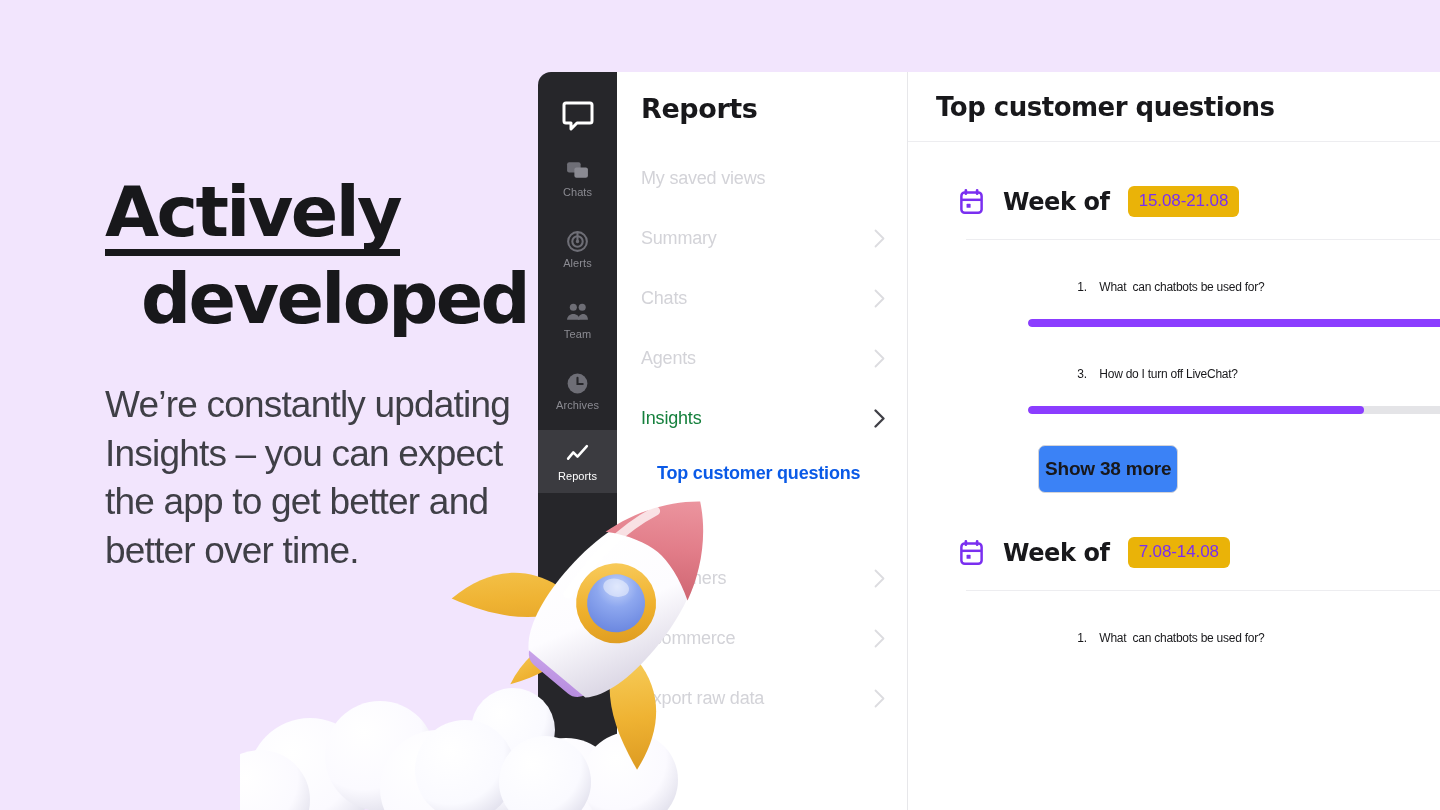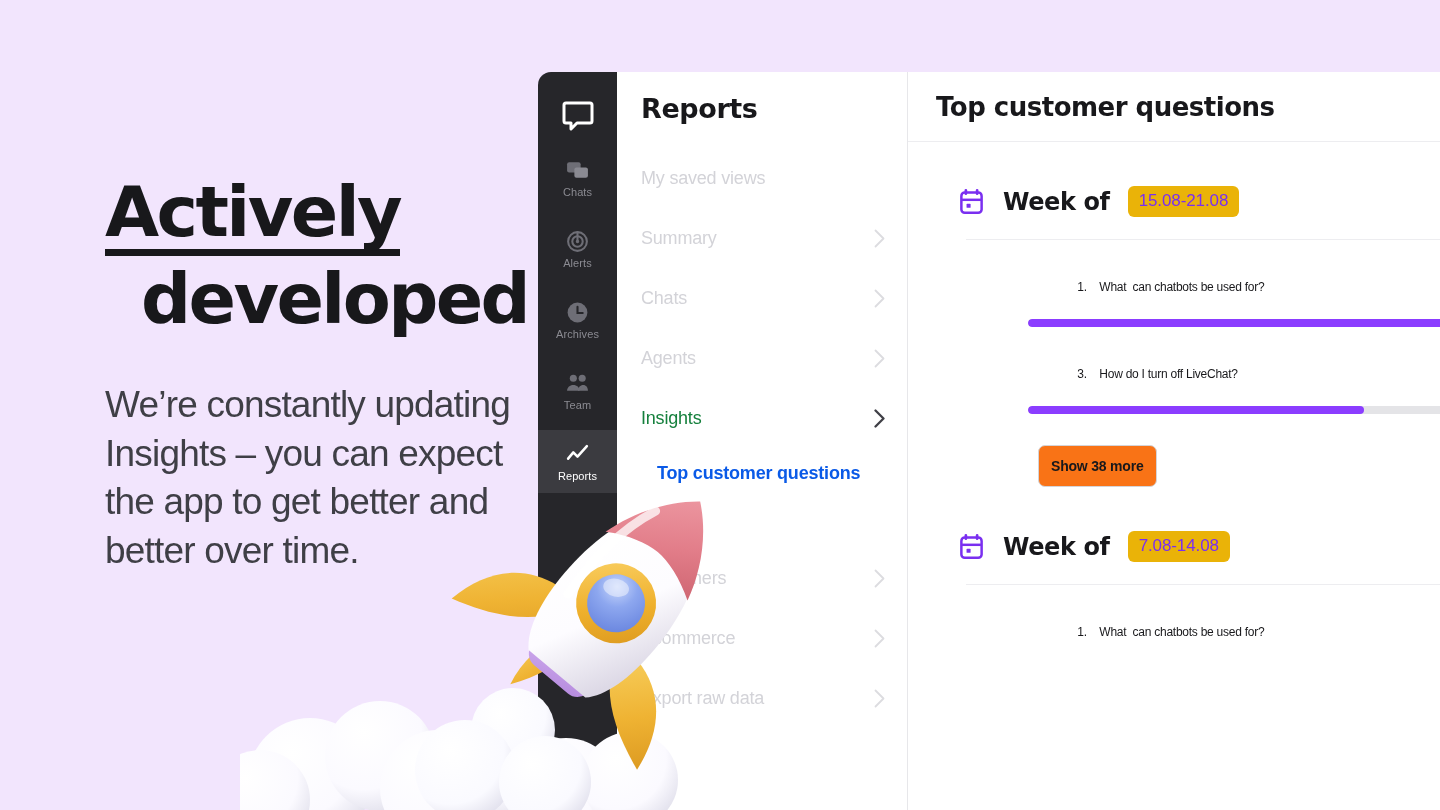--- a/index.html
+++ b/index.html
@@ -97,22 +97,22 @@
   .qitem { padding-top:26px; }
   .qtext { font-size:12px; color:#18181b; letter-spacing:-0.25px; white-space:pre; }
   .qnum { display:inline-block; width:22px; }
   .qtrack {
     margin-top:11px; height:8px; border-radius:4px; background:#e4e4e7;
     width:560px; overflow:hidden;
   }
   .qfill { height:8px; border-radius:4px; background:#8b3dff; }
   .showmore {
     margin:31px 0 0 10px; display:inline-block;
-    border:1px solid #d4d4d8; background:#f97316; border-radius:7px;
-    padding:12px 12px; font-size:14px; font-weight:700; color:#18181b;
+    border:1px solid #d4d4d8; background:#3b82f6; border-radius:7px;
+    padding:12px 6px; font-size:19px; font-weight:700; color:#18181b;
     letter-spacing:-0.2px; cursor:pointer;
   }
 
   
   .rocket-wrap { position:absolute; left:395px; top:430px; width:400px; height:400px; z-index:8; pointer-events:none; }
   .rocket-wrap svg { display:block; }
   .clouds { position:absolute; left:240px; top:660px; width:460px; height:160px; z-index:7; pointer-events:none; }
 </style>
 </head>
 <body>
@@ -149,34 +149,34 @@
           <circle cx="12" cy="12" r="9" stroke="#6e6e76" stroke-width="2"></circle>
           <circle cx="12" cy="12" r="5" stroke="#6e6e76" stroke-width="2"></circle>
           <circle cx="12" cy="12" r="1.6" fill="#6e6e76"></circle>
           <path d="M12 3v9" stroke="#6e6e76" stroke-width="2" stroke-linecap="round"></path>
         </svg>
         <span class="lbl">Alerts</span>
       </div>
 
       <div class="rail-item">
         <svg class="ico" viewBox="0 0 24 24">
-          <circle cx="12" cy="12" r="9.5" fill="#6e6e76"></circle>
-          <path d="M12 6.5v6h5" stroke="#26262a" stroke-width="2" stroke-linecap="round" fill="none"></path>
-        </svg>
-        <span class="lbl">Archives</span>
-      </div>
-
-      <div class="rail-item">
-        <svg class="ico" viewBox="0 0 24 24">
           <circle cx="8" cy="7" r="3.4" fill="#6e6e76"></circle>
           <circle cx="16.5" cy="7" r="3.4" fill="#6e6e76"></circle>
           <path d="M2 19c0-3.4 2.7-5.6 6-5.6s6 2.2 6 5.6z" fill="#6e6e76"></path>
           <path d="M12.5 19c0-3.4 2.3-5.6 5-5.6s4.5 2.2 4.5 5.6z" fill="#6e6e76"></path>
         </svg>
         <span class="lbl">Team</span>
+      </div>
+
+      <div class="rail-item">
+        <svg class="ico" viewBox="0 0 24 24">
+          <circle cx="12" cy="12" r="9.5" fill="#6e6e76"></circle>
+          <path d="M12 6.5v6h5" stroke="#26262a" stroke-width="2" stroke-linecap="round" fill="none"></path>
+        </svg>
+        <span class="lbl">Archives</span>
       </div>
 
       <div class="rail-item active">
         <svg class="ico" viewBox="0 0 24 24" fill="none">
           <path d="M3 16l5-6 4 4 9-10" stroke="#ffffff" stroke-width="2.4" stroke-linecap="round" stroke-linejoin="round"></path>
         </svg>
         <span class="lbl">Reports</span>
       </div>
     </div>
 

